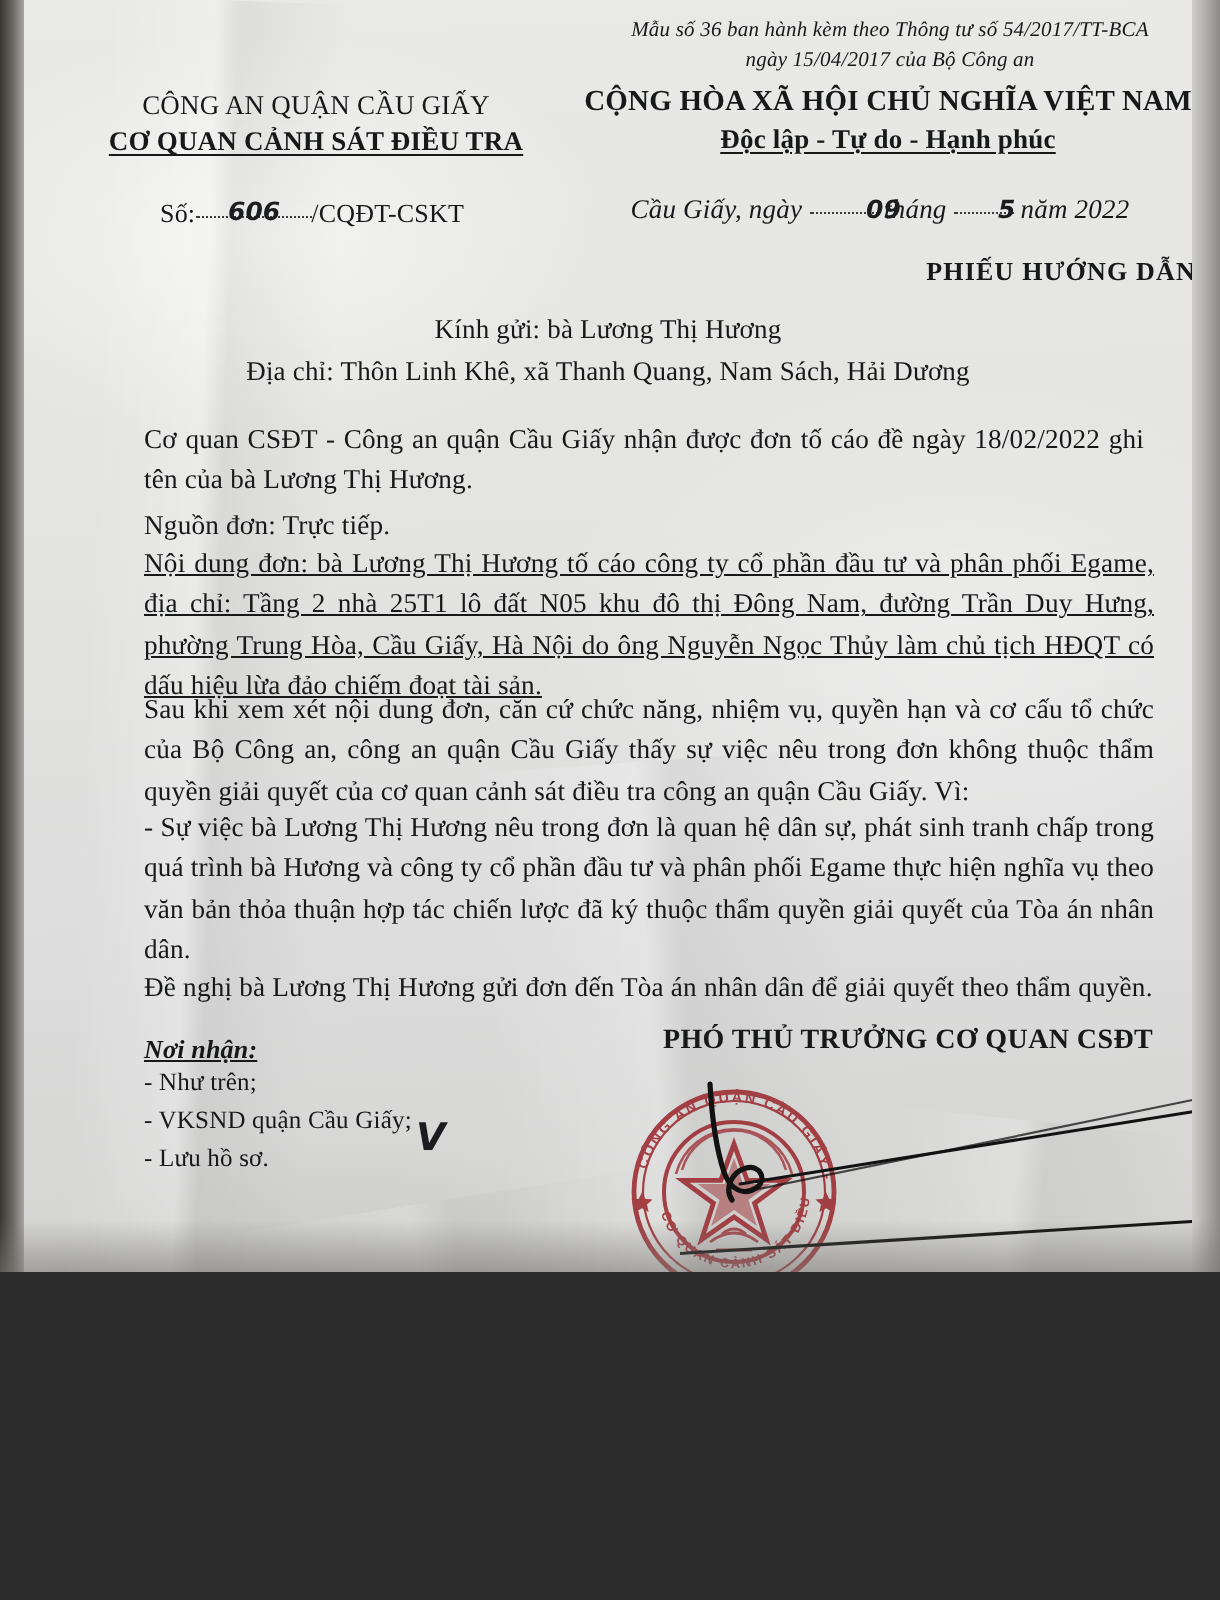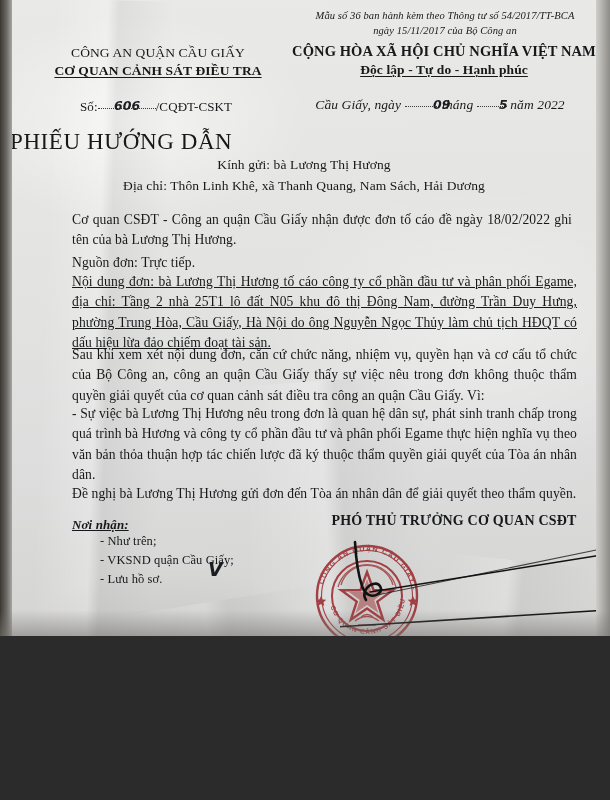--- a/index.html
+++ b/index.html
@@ -66,32 +66,32 @@
   .nation .l2 { font-size: 13.5px; }
   .place-date { left: 280px; top: 96px; width: 300px; font-size: 13.5px; text-align: center; font-style: italic; }
   .hw {
     font-family: "DejaVu Sans", sans-serif;
     font-style: italic;
     color: #1b1c20;
     font-weight: bold;
     font-size: 12.5px;
     position: absolute;
   }
-  .title { left: 0px; top: 127px; width: 588px; font-size: 23px; text-align: left; font-weight: normal; letter-spacing: .6px; }
+  .title { left: 0px; top: 127px; width: 588px; font-size: 13px; text-align: right; font-weight: bold; letter-spacing: .6px; }
   .addr-to { left: 0px; top: 156px; width: 588px; font-size: 13.5px; text-align: center; }
   .addr-line { left: 0px; top: 177px; width: 588px; font-size: 13.5px; text-align: center; }
   .para { font-size: 13.6px; text-align: justify; text-justify: inter-word; line-height: 1.5; }
   .p1 { left: 62px; top: 210px; width: 500px; }
   .p2 { left: 62px; top: 253px; width: 500px; }
   .p3 { left: 62px; top: 272px; width: 505px; text-decoration: underline; }
   .p4 { left: 62px; top: 345px; width: 505px; }
   .p5 { left: 62px; top: 404px; width: 505px; }
   .p6 { left: 62px; top: 452px; width: 505px; margin-top: 32px; }
   .recv-title { left: 62px; top: 516px; font-size: 13px; font-style: italic; font-weight: bold; text-decoration: underline; }
-  .recv-list { left: 62px; top: 532px; font-size: 12.5px; line-height: 1.52; margin-left: 28px; }
+  .recv-list { left: 62px; top: 532px; font-size: 12.5px; line-height: 1.52; }
   .signer-role { left: 300px; top: 512px; width: 288px; text-align: center; font-size: 14px; font-weight: bold; letter-spacing: .2px; }
   .signer-name { left: 300px; top: 640px; width: 288px; text-align: left; font-size: 14px; font-weight: normal; }
   
   .seal { position: absolute; left: 296px; top: 535px; width: 122px; height: 122px; opacity: .88; }
   .seal svg { display: block; }
   .sig { position: absolute; left: 330px; top: 540px; width: 270px; height: 100px; }
   .check-mark { position: absolute; left: 198px; top: 558px; }
 </style>
 </head>
 <body>
@@ -101,21 +101,21 @@
   <div class="paper"></div>
   <div class="crease c1"></div>
   <div class="crease c2"></div>
   <div class="crease c3"></div>
   <div class="crease c4"></div>
 
   <div class="doc">
 
     <div class="t form-no i">
       <div>Mẫu số 36 ban hành kèm theo Thông tư số 54/2017/TT-BCA</div>
-      <div>ngày 15/11/2017 của Bộ Công an</div>
+      <div>ngày 15/04/2017 của Bộ Công an</div>
     </div>
 
     <div class="t org">
       <div>CÔNG AN QUẬN CẦU GIẤY</div>
       <div class="l2 u">CƠ QUAN CẢNH SÁT ĐIỀU TRA</div>
     </div>
 
     <div class="t sokh">
       <span>Số:</span><span class="dotline"></span><span>/CQĐT-CSKT</span>
     </div>

